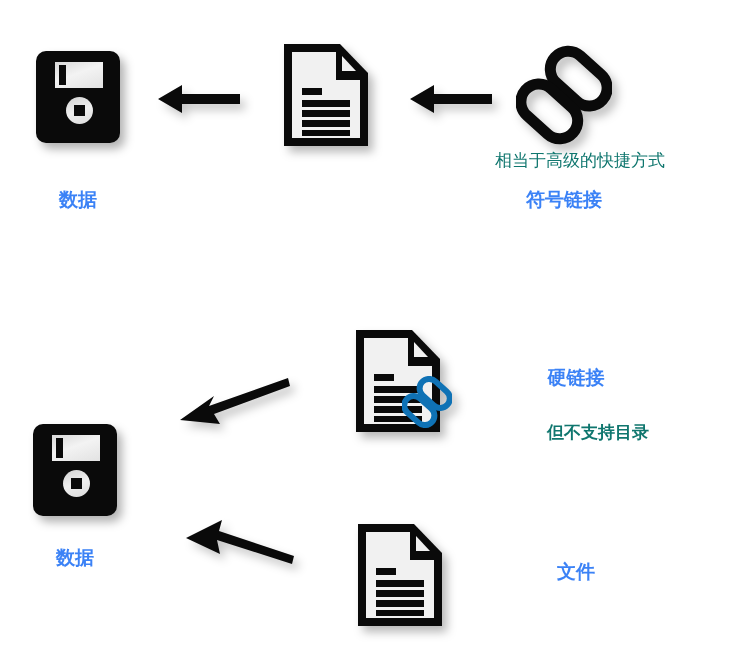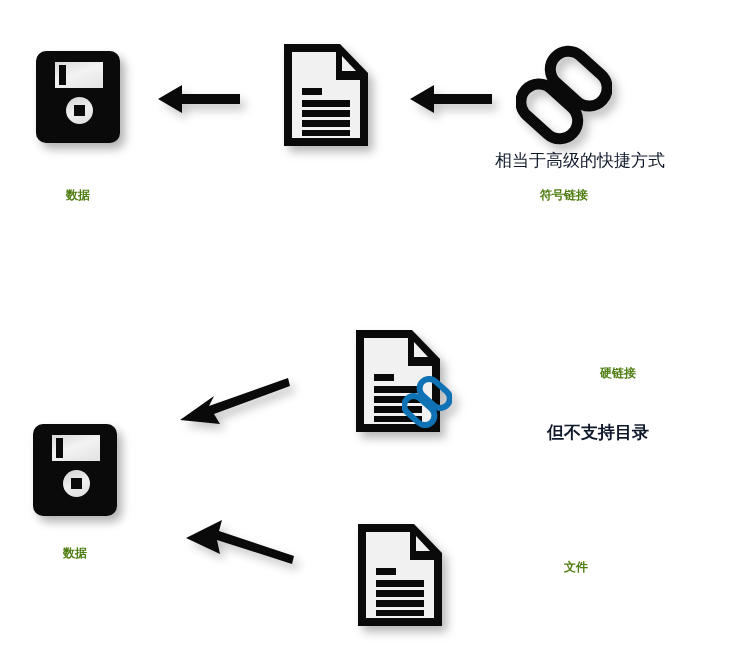--- a/index.html
+++ b/index.html
@@ -96,32 +96,32 @@
   .arrow {
     position: absolute;
     filter: drop-shadow(5px 6px 5px rgba(0,0,0,0.22));
   }
   .arrow svg { display: block; }
 
   
   .label-bold {
     position: absolute;
     font-weight: bold;
-    font-size: 12px;
+    font-size: 19px;
     line-height: 1.25;
-    color: #4d7c0f;
+    color: #3b82f6;
     white-space: nowrap;
     letter-spacing: 0px;
   }
   .label-regular {
     position: absolute;
     font-weight: normal;
     font-size: 17px;
     line-height: 1.35;
-    color: #0f172a;
+    color: #0f766e;
     white-space: nowrap;
   }
   .label-center {
     text-align: center;
   }
 </style>
 </head>
 <body>
 
 <div class="canvas">
@@ -215,21 +215,21 @@
     <div class="floppy">
       <div class="shutter">
         <div class="shutter-notch"></div>
       </div>
       <div class="hub">
         <div class="hub-square"></div>
       </div>
     </div>
   </div>
 
-  <div class="label-bold label-center" style="left:516px; top:366px; width:120px;text-align:right;">硬链接</div>
+  <div class="label-bold label-center" style="left:516px; top:366px; width:120px;">硬链接</div>
 
 
   <div class="label-regular label-center" style="left:508px; top:422px; width:180px;font-weight:bold;">但不支持目录</div>
 
   <div class="label-bold label-center" style="left:33px; top:546px; width:84px;">数据</div>
 
   <div class="arrow" style="left:186px; top:518px;">
     <svg width="110" height="48" viewBox="0 0 110 48" aria-hidden="true">
       <path fill="#0a0a0a" d="M0 20 L36 2 L33 13 L108 38 L106 46 L31 22 L34 36 Z"></path>
     </svg>

